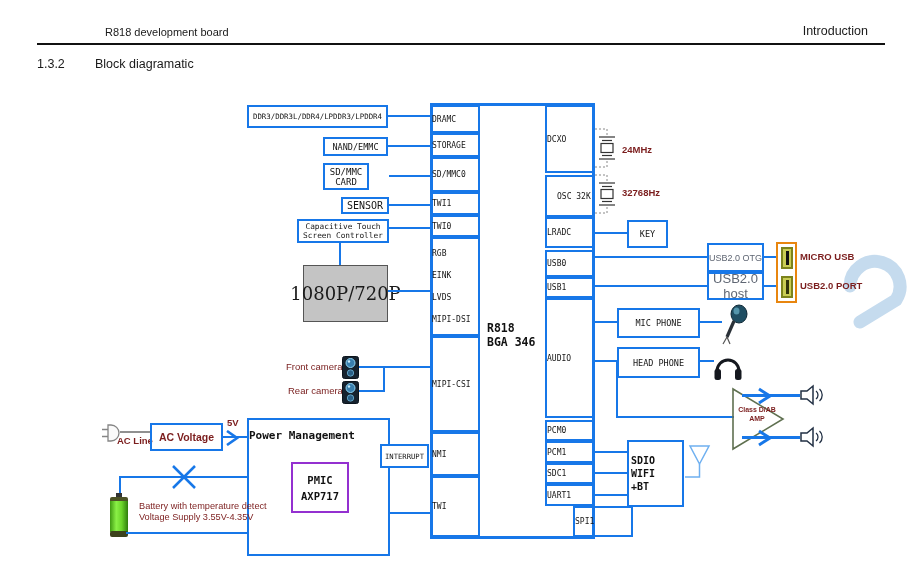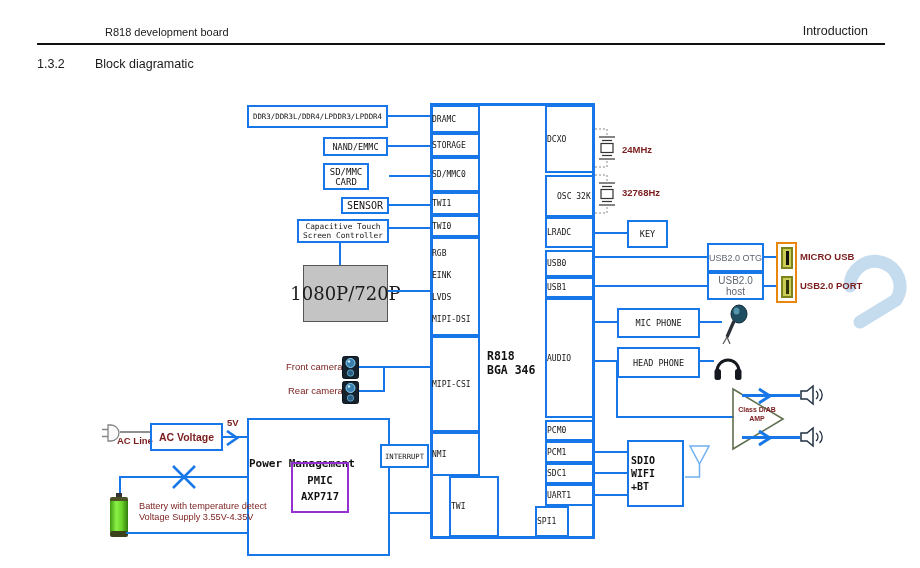--- a/index.html
+++ b/index.html
@@ -24,21 +24,21 @@
     font-family:"DejaVu Sans Mono",monospace;color:#151515;background:transparent;
   }
   .port{
     position:absolute;box-sizing:border-box;border:2px solid var(--blue);
     display:flex;align-items:center;
     font-family:"DejaVu Sans Mono",monospace;font-size:8px;color:#151515;
   }
   .h{position:absolute;background:var(--blue);height:2px;}
   .v{position:absolute;background:var(--blue);width:2px;}
   .ml{position:absolute;color:var(--maroon);font-weight:bold;font-size:9.5px;white-space:nowrap;}
-  .mono{font-family:"DejaVu Sans Mono",monospace;margin-top:28px;}
+  .mono{font-family:"DejaVu Sans Mono",monospace;}
   .hdr{position:absolute;color:#1a1a1a;}
 </style>
 </head>
 <body>
 
 <div class="hdr" style="left:105px;top:26px;font-size:11px;">R818 development board</div>
 <div class="hdr" style="left:775px;top:24px;width:93px;text-align:right;font-size:12.5px;">Introduction</div>
 <div class="abs" style="left:37px;top:43px;width:848px;height:2px;background:#111;"></div>
 <div class="hdr" style="left:37px;top:57px;font-size:12.5px;">1.3.2</div>
 <div class="hdr" style="left:95px;top:57px;font-size:12.5px;">Block diagramatic</div>
@@ -61,33 +61,33 @@
 <div class="port" style="left:430px;top:192px;width:50px;height:23px;">TWI1</div>
 <div class="port" style="left:430px;top:215px;width:50px;height:22px;">TWI0</div>
 <div class="port" style="left:430px;top:237px;width:50px;height:99px;flex-direction:column;align-items:flex-start;justify-content:space-around;padding-top:3px;padding-bottom:3px;">
   <span>RGB</span>
   <span>EINK</span>
   <span>LVDS</span>
   <span>MIPI-DSI</span>
 </div>
 <div class="port" style="left:430px;top:336px;width:50px;height:96px;">MIPI-CSI</div>
 <div class="port" style="left:430px;top:432px;width:50px;height:44px;">NMI</div>
-<div class="port" style="left:430px;top:476px;width:50px;height:61px;margin-left:19px;">TWI</div>
+<div class="port" style="left:430px;top:476px;width:50px;height:61px;">TWI</div>
 
 <div class="port" style="left:545px;top:105px;width:50px;height:68px;">DCXO</div>
 <div class="port" style="left:545px;top:175px;width:50px;height:42px;padding-left:10px;">OSC 32K</div>
 <div class="port" style="left:545px;top:217px;width:50px;height:31px;">LRADC</div>
 <div class="port" style="left:545px;top:250px;width:50px;height:27px;">USB0</div>
 <div class="port" style="left:545px;top:277px;width:50px;height:21px;">USB1</div>
 <div class="port" style="left:545px;top:298px;width:50px;height:120px;">AUDIO</div>
 <div class="port" style="left:545px;top:420px;width:50px;height:21px;">PCM0</div>
 <div class="port" style="left:545px;top:441px;width:50px;height:22px;">PCM1</div>
 <div class="port" style="left:545px;top:463px;width:50px;height:21px;">SDC1</div>
 <div class="port" style="left:545px;top:484px;width:50px;height:22px;">UART1</div>
-<div class="port" style="left:535px;top:506px;width:34px;height:31px;">SPI1</div>
+<div class="port" style="left:573px;top:506px;width:60px;height:31px;">SPI1</div>
 
 <div class="box" style="left:247px;top:105px;width:141px;height:23px;font-size:7.4px;">DDR3/DDR3L/DDR4/LPDDR3/LPDDR4</div>
 <div class="h" style="left:388px;top:115px;width:42px;"></div>
 
 <div class="box" style="left:323px;top:137px;width:65px;height:19px;font-size:8.5px;">NAND/EMMC</div>
 <div class="h" style="left:388px;top:145px;width:42px;"></div>
 
 <div class="box" style="left:323px;top:163px;width:46px;height:27px;font-size:9px;">SD/MMC CARD</div>
 <div class="h" style="left:389px;top:175px;width:41px;"></div>
 
@@ -193,21 +193,21 @@
   <line x1="5" y1="33" x2="21" y2="33" stroke="#333" stroke-width="1.2"></line>
 </svg>
 <div class="ml" style="left:622px;top:187px;">32768Hz</div>
 
 <div class="h" style="left:595px;top:232px;width:32px;"></div>
 <div class="box" style="left:627px;top:220px;width:41px;height:28px;font-size:8.5px;">KEY</div>
 
 <div class="h" style="left:595px;top:256px;width:112px;"></div>
 <div class="box" style="left:707px;top:243px;width:57px;height:29px;font-family:'Liberation Sans',sans-serif;font-size:9px;color:#5f6673;">USB2.0 OTG</div>
 <div class="h" style="left:595px;top:285px;width:112px;"></div>
-<div class="box" style="left:707px;top:272px;width:57px;height:28px;font-family:'Liberation Sans',sans-serif;font-size:10px;color:#5f6673;">USB2.0 host</div>
+<div class="box" style="left:707px;top:272px;width:57px;height:28px;font-family:'Liberation Sans',sans-serif;font-size:13px;color:#5f6673;">USB2.0 host</div>
 <div class="h" style="left:764px;top:256px;width:12px;"></div>
 <div class="h" style="left:764px;top:285px;width:12px;"></div>
 
 <div class="abs" style="left:776px;top:242px;width:21px;height:61px;border:2.5px solid var(--orange);display:flex;flex-direction:column;align-items:center;justify-content:space-around;background:#fff;">
   <div style="width:12px;height:22px;border:2px solid #7c831c;background:#c9cd55;position:relative;box-sizing:border-box;">
     <div style="position:absolute;left:3px;top:2px;width:3px;height:14px;background:#111;"></div>
   </div>
   <div style="width:12px;height:22px;border:2px solid #7c831c;background:#c9cd55;position:relative;box-sizing:border-box;">
     <div style="position:absolute;left:3px;top:2px;width:3px;height:14px;background:#30330a;"></div>
   </div>

